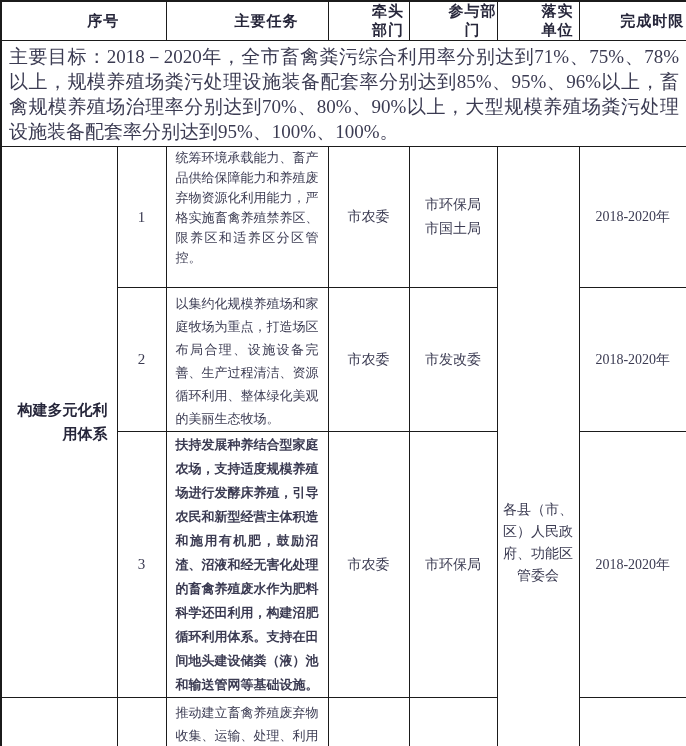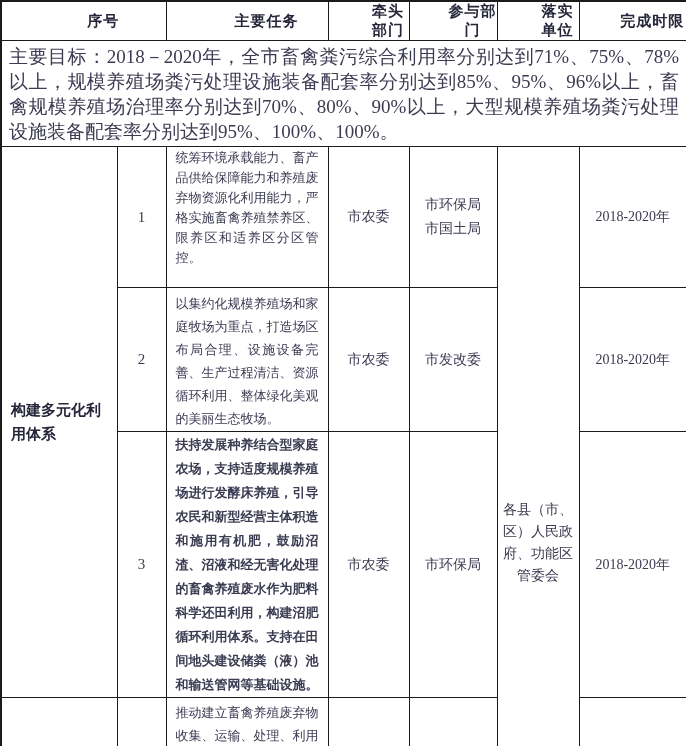--- a/index.html
+++ b/index.html
@@ -32,21 +32,21 @@
     text-align:center;letter-spacing:1px;background:#ffffff;padding-left:39px;
   }
   .goal-cell{
     font-size:19px;line-height:25px;
     padding:3px 7px 2px 7px;
     text-align:justify;text-justify:inter-ideograph;
     vertical-align:top;
   }
   .cat-cell{
     font-size:15px;font-weight:bold;color:#26263a;
-    text-align:left;line-height:24px;
+    text-align:right;line-height:24px;
     padding:0 9px;
   }
   .num-cell{font-size:15px;text-align:center;}
   .task-cell{
     font-size:13px;text-align:justify;text-justify:inter-ideograph;
     padding:1px 9px 0 9px;vertical-align:top;
   }
   tr.tr-r1 .task-cell{line-height:20px;}
   tr.tr-r2 .task-cell{line-height:23px;padding-top:4px;}
   tr.tr-r3 .task-cell{line-height:24px;font-weight:bold;}

